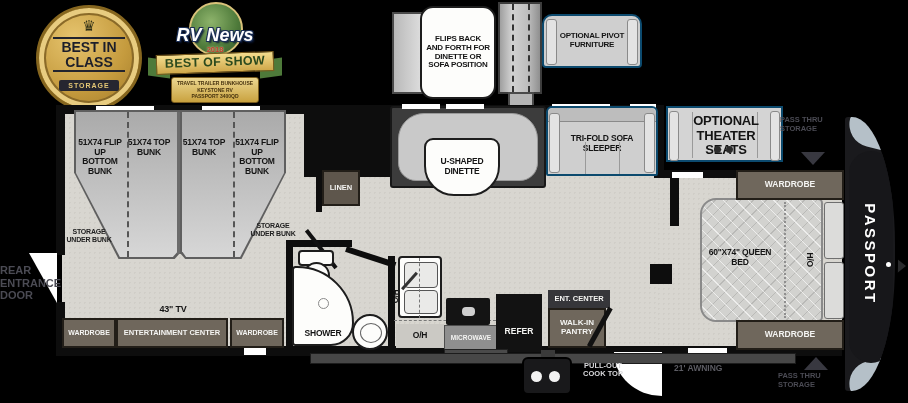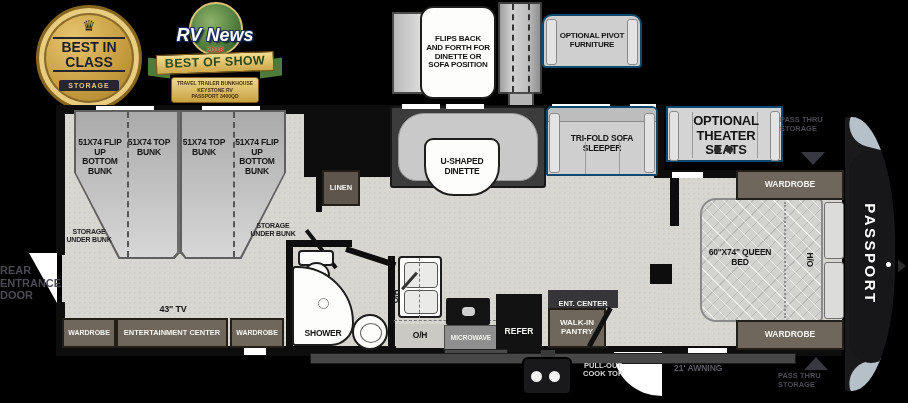--- a/index.html
+++ b/index.html
@@ -239,21 +239,21 @@
   <div class="abs" style="left:446px;top:298px;width:44px;height:27px;background:#141414;border-radius:2px;">
     <div class="abs" style="left:16px;top:9px;width:13px;height:9px;background:#cfcfcf;border-radius:4px;"></div>
   </div>
   <div class="abs" style="left:444px;top:325px;width:54px;height:25px;background:#8f8f8f;border:1px solid #4e4e4e;box-sizing:border-box;
               display:flex;align-items:center;justify-content:center;">
     <div class="lbl-w" style="position:static;font-size:6.5px;">MICROWAVE</div>
   </div>
   <div class="abs" style="left:496px;top:294px;width:46px;height:58px;background:#121212;display:flex;align-items:center;justify-content:center;">
     <div class="lbl-w" style="position:static;font-size:8.5px;margin-top:18px;">REFER</div>
   </div>
-  <div class="abs" style="left:548px;top:290px;width:70px;height:18px;background:#36363a;display:flex;align-items:flex-end;justify-content:center;">
+  <div class="abs" style="left:548px;top:290px;width:62px;height:18px;background:#36363a;display:flex;align-items:center;justify-content:center;">
     <div class="lbl-w" style="position:static;font-size:7.5px;">ENT. CENTER</div>
   </div>
   <div class="brown" style="left:548px;top:308px;width:58px;height:40px;">
     <div class="lbl-w" style="position:static;width:50px;font-size:8px;">WALK-IN PANTRY</div>
   </div>
   <div class="abs" style="left:608px;top:308px;width:5px;height:44px;background:#111;transform:rotate(29deg);transform-origin:top center;"></div>
   <div class="abs" style="left:614px;top:352px;width:48px;height:44px;background:#fff;border-radius:0 0 0 100%;"></div>
   <div class="abs" style="left:444px;top:349px;width:64px;height:10px;background:#4a4a4a;border:1px solid #222;box-sizing:border-box;"></div>
 
   <div class="lbl" style="left:150px;top:304px;width:46px;font-size:9px;">43" TV</div>

